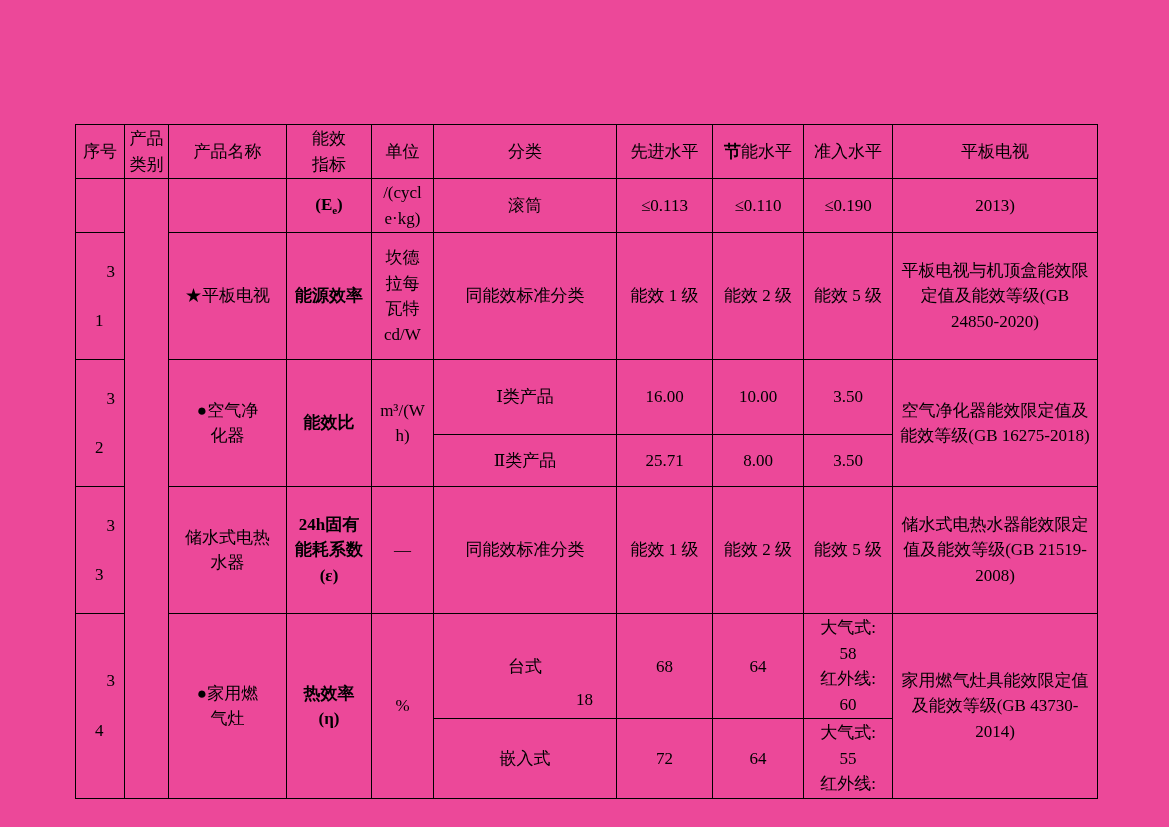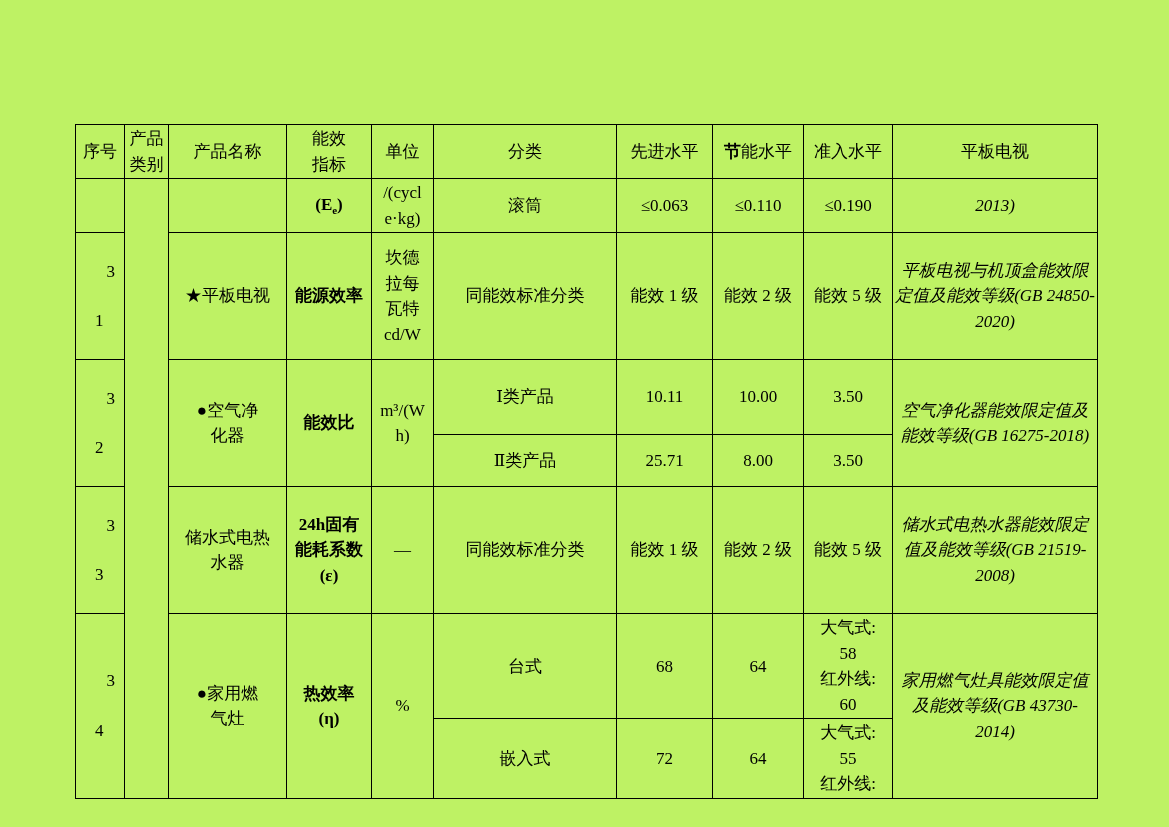--- a/index.html
+++ b/index.html
@@ -10,21 +10,21 @@
   body {
     width: 1169px;
     height: 827px;
     font-family: "Liberation Serif", "DejaVu Serif", serif;
     color: #000;
   }
   .sheet {
     position: relative;
     width: 1169px;
     height: 827px;
-    background: #bef264;
+    background: #ec4899;
     overflow: hidden;
   }
   table.std {
     position: absolute;
     left: 75px;
     top: 124px;
     width: 1022px;
     border-collapse: collapse;
     table-layout: fixed;
   }
@@ -42,21 +42,20 @@
     line-height: 1.35;
     white-space: pre-line;
   }
   .bold { font-weight: bold; }
   td.ref {
     text-align: justify;
     white-space: normal;
     font-size: 16.5px;
     padding: 2px 6px;
     line-height: 1.55;
-    font-style: italic;
   }
   td.seq { padding: 0; }
   td.seq .l1 { text-align: right; padding-right: 7px; line-height: 1.4; }
   td.seq .l2 { text-align: left;  padding-left: 17px; line-height: 1.4; }
   td.ind { line-height: 1.45; font-weight: bold; }
   sub.esub { font-size: 11px; }
   .pagenum {
     position: absolute;
     left: 0;
     top: 690px;
@@ -101,21 +100,21 @@
     </tr>
 
     <tr style="height:46px">
       <td class="seq"></td>
       <td rowspan="7"></td>
       <td></td>
       <td class="ind"><span>(E</span><sub class="esub">e</sub><span>)</span></td>
       <td>/(cycl
 e·kg)</td>
       <td>滚筒</td>
-      <td>≤0.063</td>
+      <td>≤0.113</td>
       <td>≤0.110</td>
       <td>≤0.190</td>
       <td class="ref">2013)</td>
     </tr>
 
     <tr style="height:94px">
       <td class="seq">
         <div class="l1">3</div>
         <div class="l2">1</div>
       </td>
@@ -136,21 +135,21 @@
       <td class="seq" rowspan="2">
         <div class="l1">3</div>
         <div class="l2">2</div>
       </td>
       <td rowspan="2">●空气净
 化器</td>
       <td class="ind" rowspan="2">能效比</td>
       <td rowspan="2">m³/(W
 h)</td>
       <td>Ⅰ类产品</td>
-      <td>10.11</td>
+      <td>16.00</td>
       <td>10.00</td>
       <td>3.50</td>
       <td class="ref" rowspan="2">空气净化器能效限定值及能效等级(GB 16275-2018)</td>
     </tr>
 
     <tr style="height:46px">
       <td>Ⅱ类产品</td>
       <td>25.71</td>
       <td>8.00</td>
       <td>3.50</td>
@@ -198,13 +197,14 @@
       <td>嵌入式</td>
       <td>72</td>
       <td>64</td>
       <td>大气式:
 55
 红外线:</td>
     </tr>
   </tbody>
     </table>
 
+  <div class="pagenum">18</div>
 </div>
 
 </body></html>

